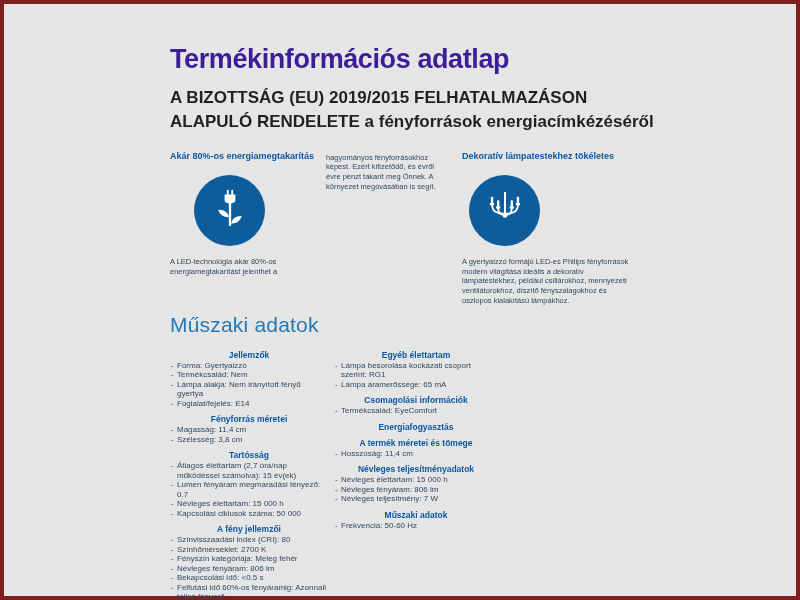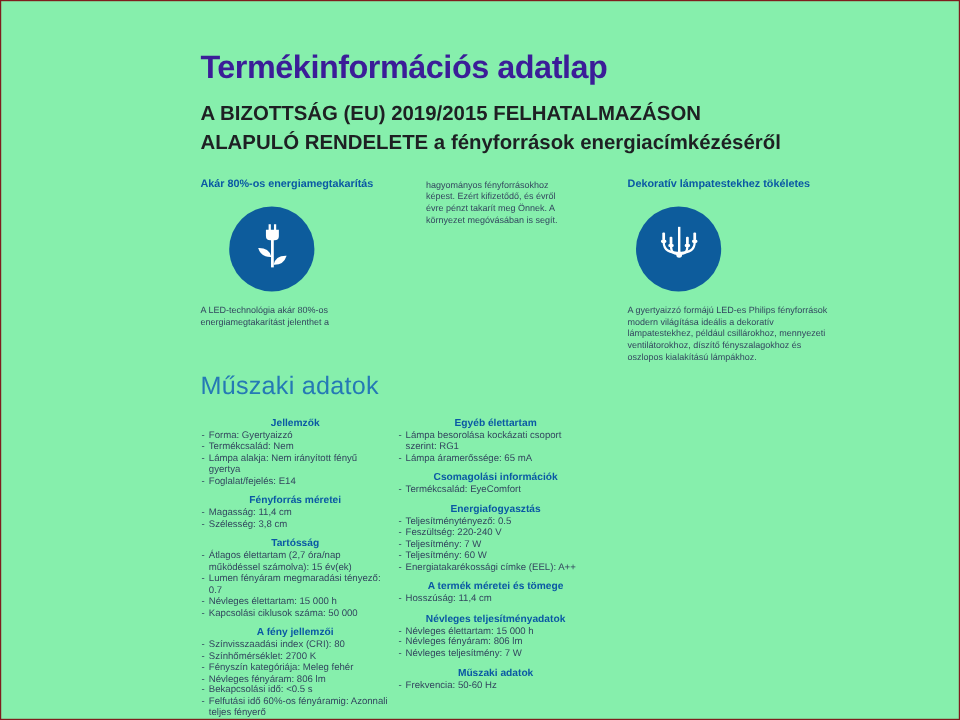--- a/index.html
+++ b/index.html
@@ -6,32 +6,32 @@
   html,body { width:800px; height:600px; }
   body {
     font-family:"Liberation Sans", sans-serif;
     background:#ffffff;
     color:#33475f;
     overflow:hidden;
     position:relative;
   }
   .viewport {
     position:absolute; inset:0;
-    border:1px solid #7f1d1d;
+    border:4px solid #7f1d1d;
     padding:40px 40px 0 166px;
-    background:#86efac;
+    background:#e5e5e5;
   }
   h1.page-title {
     font-size:27px; font-weight:bold; color:#3b1d98; letter-spacing:-0.4px;
   }
   p.subtitle {
     margin-top:11px; max-width:495px;
     font-size:17px; font-weight:bold; color:#1e2023; line-height:1.4;
   }
-  .features { display:flex; margin-top:17px; height:158px; align-items:flex-start;gap:32px; }
+  .features { display:flex; margin-top:17px; height:158px; align-items:flex-start; }
   .fcol1 { width:146px; }
   .fcol-cont { width:122px; margin-left:10px; }
   .fcol3 { width:172px; margin-left:14px; }
   .fcol h3 {
     font-size:9px; font-weight:bold; color:#0a58a4; line-height:1.25; white-space:nowrap;
   }
   .feature-text {
     font-size:7.5px; line-height:9.8px; color:#33475f;
   }
   .fcol-cont .feature-text { margin-top:2px; }
@@ -175,27 +175,20 @@
           </ul>
         </div>
         <div class="spec-section">
           <h4>Csomagolási információk</h4>
           <ul>
             <li>Termékcsalád: EyeComfort</li>
           </ul>
         </div>
         <div class="spec-section">
           <h4>Energiafogyasztás</h4>
-          <ul>
-            <li>Teljesítménytényező: 0.5</li>
-            <li>Feszültség: 220-240 V</li>
-            <li>Teljesítmény: 7 W</li>
-            <li>Teljesítmény: 60 W</li>
-            <li>Energiatakarékossági címke (EEL): A++</li>
-          </ul>
         </div>
         <div class="spec-section">
           <h4>A termék méretei és tömege</h4>
           <ul>
             <li>Hosszúság: 11,4 cm</li>
           </ul>
         </div>
         <div class="spec-section">
           <h4>Névleges teljesítményadatok</h4>
           <ul>

